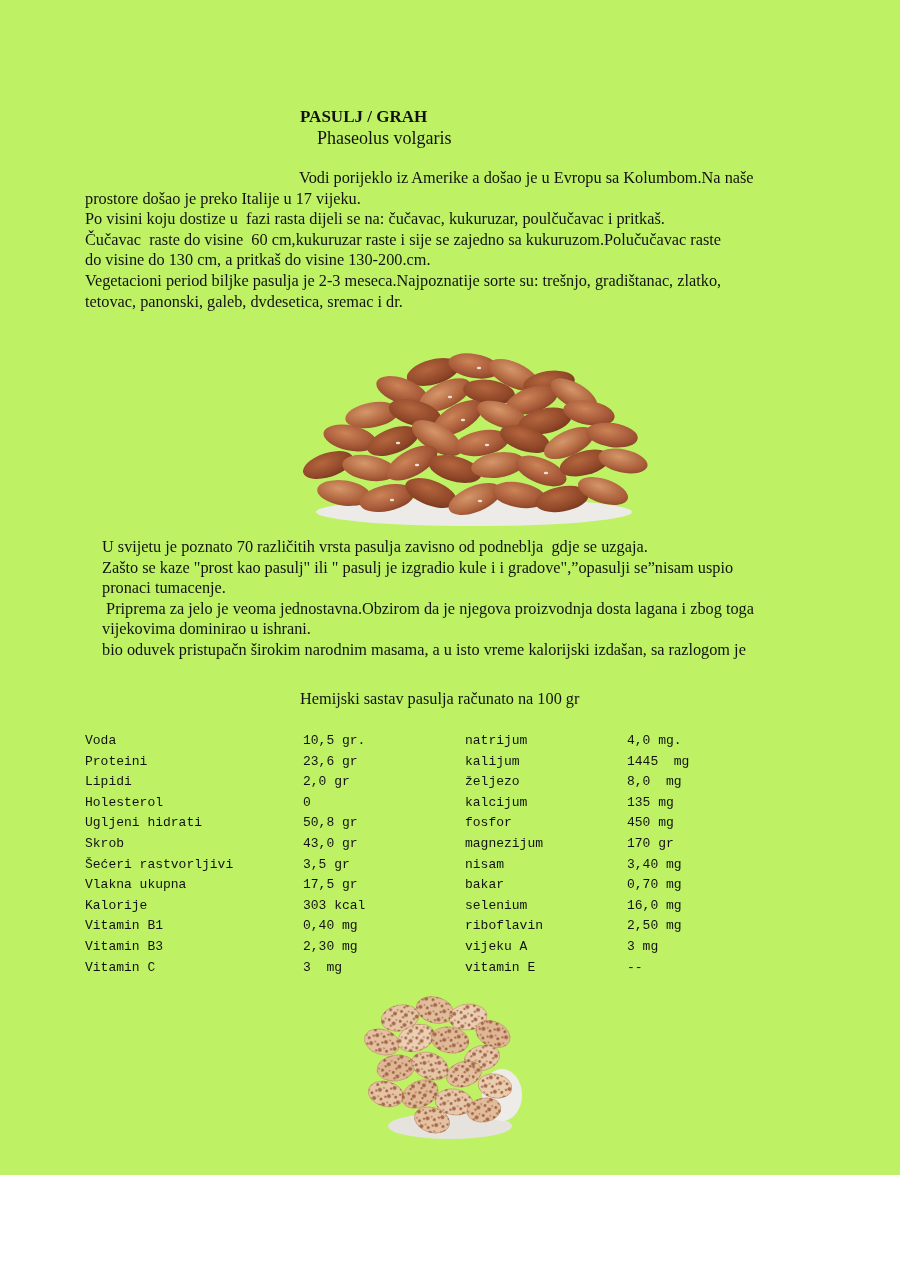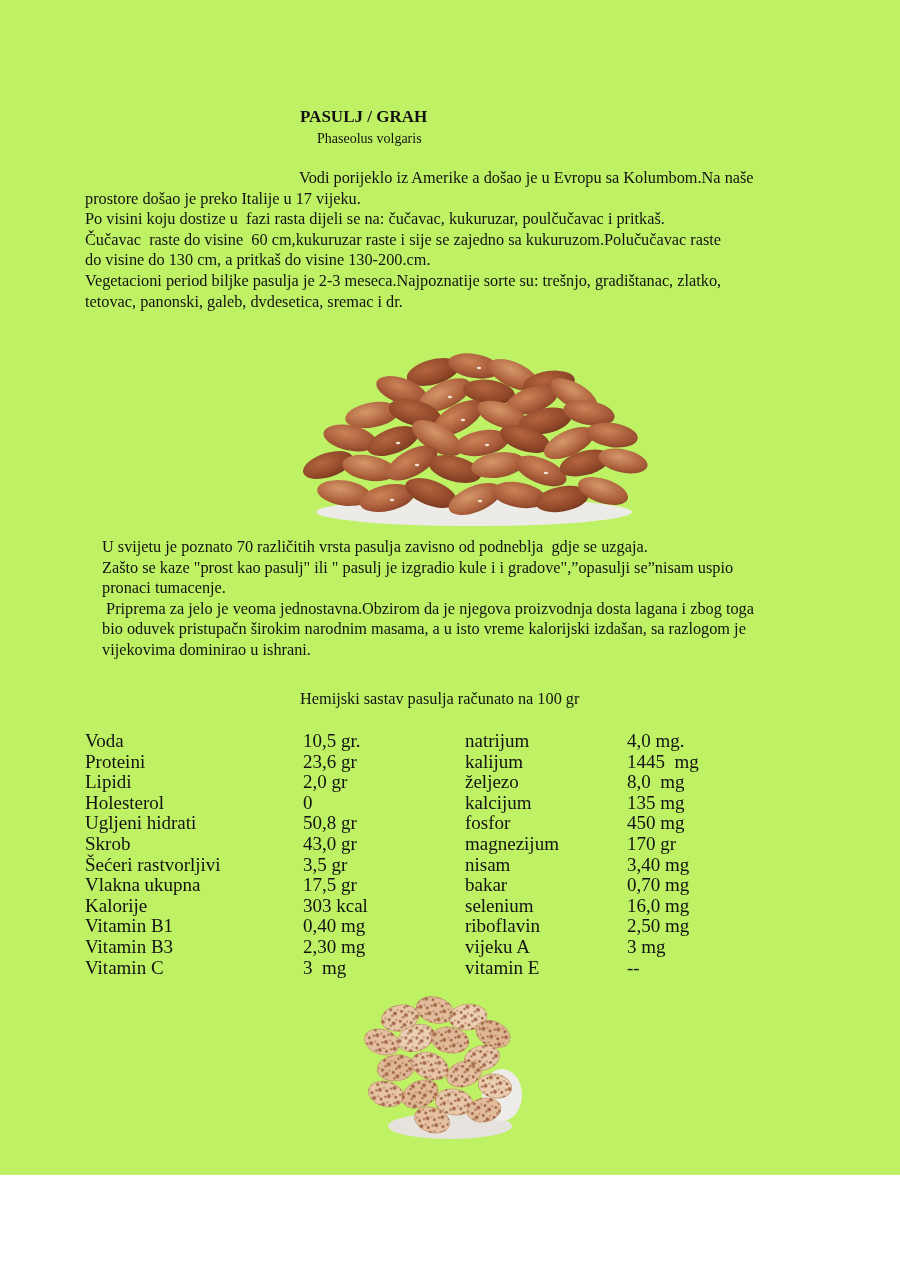--- a/index.html
+++ b/index.html
@@ -6,32 +6,32 @@
   .page{
     position:relative;width:900px;height:1175px;background:#bef264;
     font-family:"Liberation Serif","DejaVu Serif",serif;color:#121212;
     overflow:hidden;
   }
   .line{white-space:pre-wrap;font-size:16.3px;line-height:20.6px;}
   .title{
     position:absolute;left:300px;top:106px;
     font-weight:bold;font-size:17px;line-height:21px;white-space:pre;
   }
-  .subtitle{position:absolute;left:317px;top:128px;font-size:14px;line-height:21px;white-space:pre;}
+  .subtitle{position:absolute;left:317px;top:128px;font-size:18px;line-height:21px;white-space:pre;}
   .p1{position:absolute;left:85px;top:168px;width:748px;}
   .indent{text-indent:214px;}
   .img1{position:absolute;left:298px;top:342px;width:352px;height:192px;}
   .p2{position:absolute;left:102px;top:537px;width:748px;}
   .theading{position:absolute;left:300px;top:689px;font-size:16.3px;line-height:20.6px;white-space:pre;}
   .ntable{
     position:absolute;left:85px;top:731px;width:748px;
     display:grid;grid-template-columns:218px 162px 162px 1fr;
   }
   .trow{display:contents;}
-  .cell{white-space:pre-wrap;font-size:19px;line-height:20.6px;}
+  .cell{white-space:pre-wrap;font-size:13px;line-height:20.6px;font-family:Liberation Mono, monospace;}
   .img2{position:absolute;left:350px;top:990px;width:180px;height:160px;}
   .pnum{position:absolute;left:802px;top:1173px;font-size:15.5px;line-height:19px;}
 </style>
 </head>
 <body>
 
 <div class="page">
 
   <div class="title">PASULJ / GRAH</div>
   <div class="subtitle">Phaseolus volgaris</div>
@@ -113,22 +113,22 @@
       <ellipse cx="264" cy="157" rx="27" ry="12.5" fill="url(#rb2)" transform="rotate(-10 264 157)"></ellipse>
       <ellipse cx="305" cy="149" rx="26" ry="12" fill="url(#rb3)" transform="rotate(18 305 149)"></ellipse>
     </svg>
   </div>
 
   <div class="p2">
     <div class="line">U svijetu je poznato 70 različitih vrsta pasulja zavisno od podneblja  gdje se uzgaja.</div>
     <div class="line">Zašto se kaze "prost kao pasulj" ili " pasulj je izgradio kule i i gradove",”opasulji se”nisam uspio</div>
     <div class="line">pronaci tumacenje.</div>
     <div class="line"> Priprema za jelo je veoma jednostavna.Obzirom da je njegova proizvodnja dosta lagana i zbog toga</div>
+    <div class="line">vijekovima dominirao u ishrani.</div>
     <div class="line">bio oduvek pristupačn širokim narodnim masama, a u isto vreme kalorijski izdašan, sa razlogom je</div>
-    <div class="line">vijekovima dominirao u ishrani.</div>
   </div>
 
   <div class="theading">Hemijski sastav pasulja računato na 100 gr</div>
 
   <div class="ntable">
     <div class="trow">
       <div class="cell">Voda</div>
       <div class="cell">10,5 gr.</div>
       <div class="cell">natrijum</div>
       <div class="cell">4,0 mg.</div>

